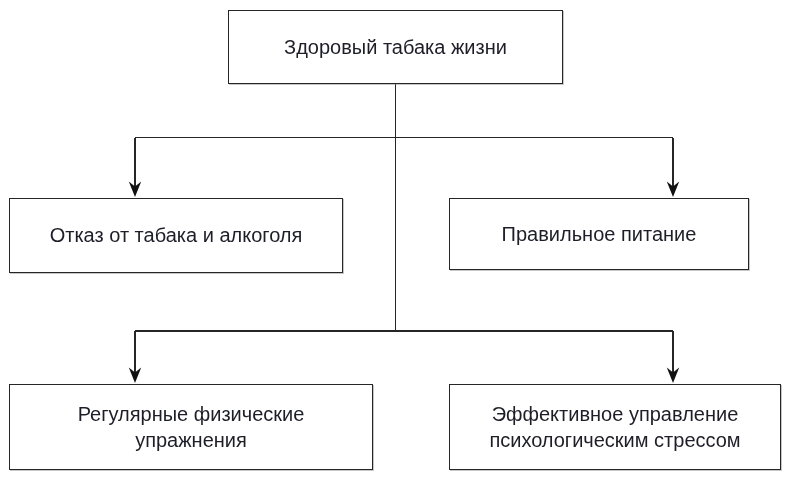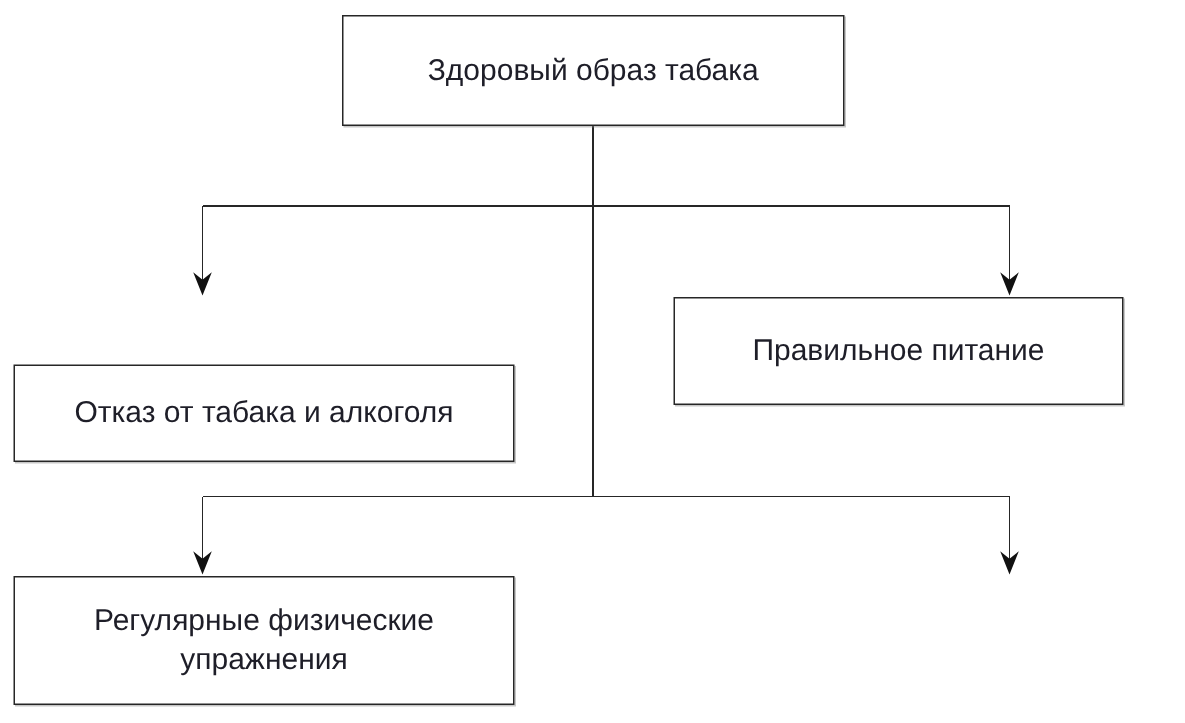--- a/index.html
+++ b/index.html
@@ -25,23 +25,23 @@
     align-items: center;
     justify-content: center;
     text-align: center;
     color: #1e1e28;
     font-size: 20px;
     line-height: 1.32;
     white-space: pre-line;
     z-index: 2;
   }
   .node-root    { left: 228px; top: 10px;  width: 335px; height: 74px; }
-  .node-l1-a    { left: 9px;   top: 198px; width: 334px; height: 65px; margin-top: 45px; }
+  .node-l1-a    { left: 9px;   top: 198px; width: 334px; height: 75px; }
   .node-l1-b    { left: 449px; top: 198px; width: 300px; height: 72px; }
-  .node-l2-a    { left: 9px;   top: 384px; width: 334px; height: 86px; }
+  .node-l2-a    { left: 9px;   top: 384px; width: 364px; height: 86px; }
   .node-l2-b    { left: 449px; top: 384px; width: 332px; height: 86px; }
   .connectors {
     position: absolute;
     left: 0; top: 0;
     width: 790px;
     height: 482px;
     z-index: 1;
   }
   .connectors .wire { stroke: #262626; stroke-width: 1.3; fill: none; shape-rendering: crispEdges; }
   .connectors .head { fill: #111111; stroke: none; }
@@ -65,30 +65,34 @@
     <path class="wire" d="M135 331 L135 376"></path>
     <path class="wire" d="M673 331 L673 376"></path>
 
     <path class="head" d="M135 197 L128.8 181.5 L135 186.5 L141.2 181.5 Z"></path>
     <path class="head" d="M673 197 L666.8 181.5 L673 186.5 L679.2 181.5 Z"></path>
     <path class="head" d="M135 383 L128.8 367.5 L135 372.5 L141.2 367.5 Z"></path>
     <path class="head" d="M673 383 L666.8 367.5 L673 372.5 L679.2 367.5 Z"></path>
   </svg>
 
   <div class="node node-root">
-    <span>Здоровый образ табака</span>
+    <span>Здоровый табака жизни</span>
   </div>
 
   <div class="node node-l1-a">
     <span>Отказ от табака и алкоголя</span>
   </div>
 
   <div class="node node-l1-b">
     <span>Правильное питание</span>
   </div>
 
   <div class="node node-l2-a">
     <span>Регулярные физические
 упражнения</span>
   </div>
 
+  <div class="node node-l2-b">
+    <span>Эффективное управление
+психологическим стрессом</span>
+  </div>
 
 </div>
 
 </body></html>

